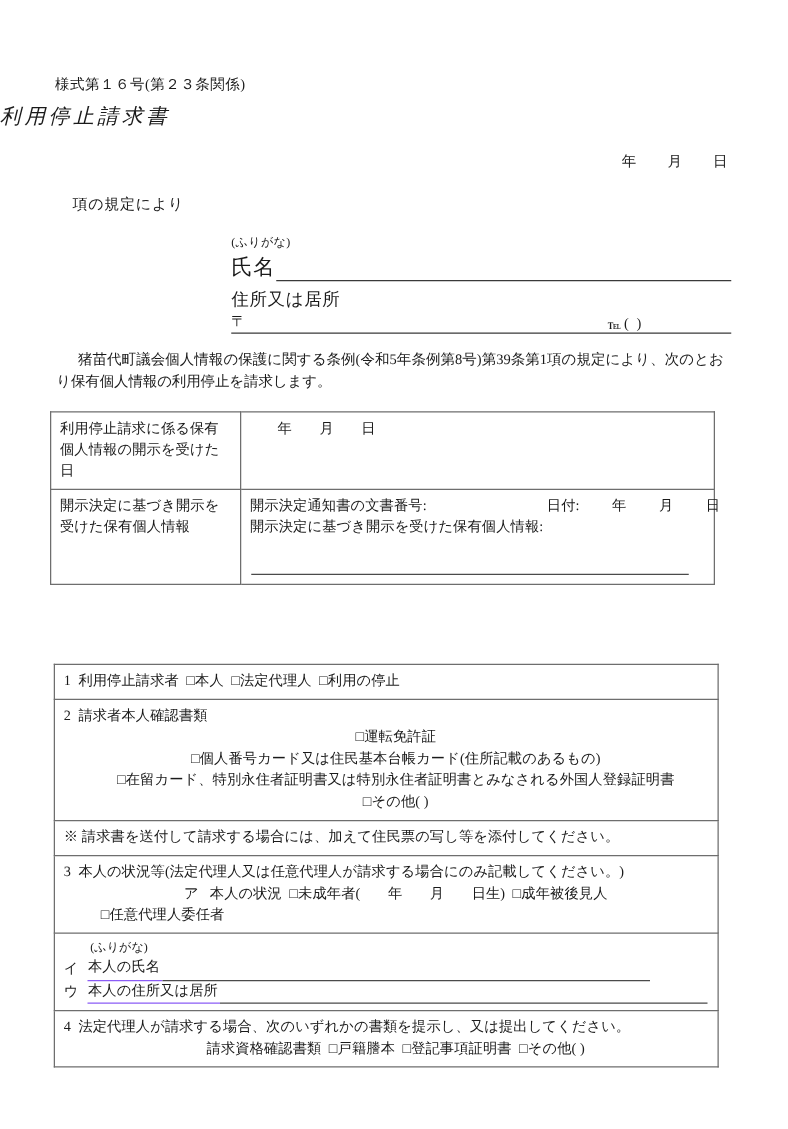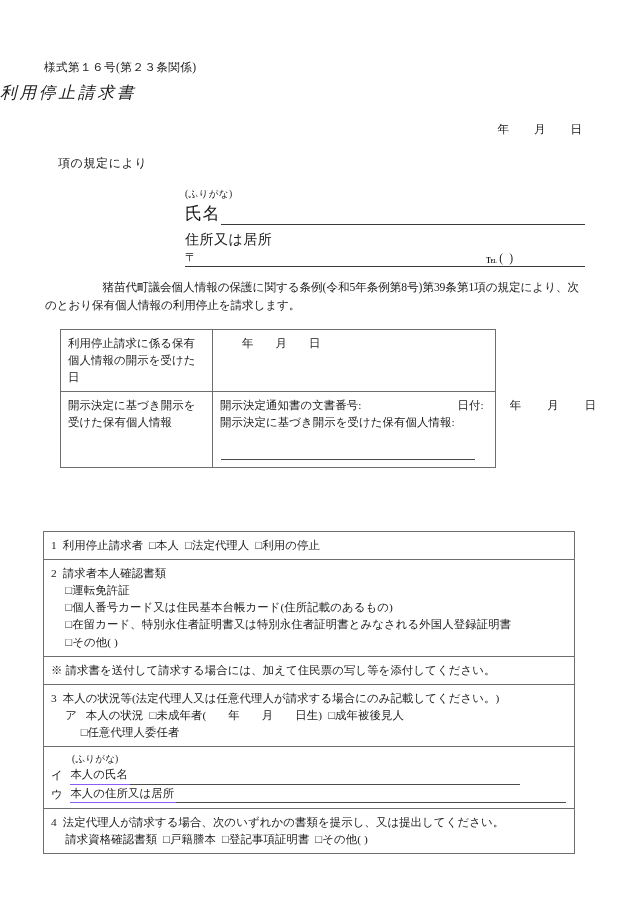--- a/index.html
+++ b/index.html
@@ -118,40 +118,40 @@
   .statement {
     position: absolute;
     left: 45px;
     top: 279px;
     width: 534px;
     font-size: 11.6px;
     line-height: 1.55;
     text-align: justify;
     letter-spacing: -.1px;
   }
-  .statement .indent { padding-left: 1.5em; display: inline; margin-left: 40px; }
+  .statement .indent { padding-left: 1.5em; display: inline; }
 
   
   table.grid {
     position: absolute;
     border-collapse: collapse;
     table-layout: fixed;
     font-size: 11.4px;
   }
   table.grid td {
     border: 1px solid #6e6e6e;
     vertical-align: top;
     padding: 5px 6px 5px 7px;
     line-height: 1.5;
     letter-spacing: .1px;
   }
   #table-disclosure {
-    left: 60px;
+    left: 40px;
     top: 329px;
-    width: 436px;
+    width: 532px;
   }
   #table-requester {
     left: 43px;
     top: 531px;
     width: 532px;
   }
   td.label-cell { width: 152px; }
   td.mid { vertical-align: middle; }
   .cell-pad-l { padding-left: 10px; }
 
@@ -160,21 +160,21 @@
   .kv-gap-d { display: inline-block; width: 22px; }
   .kv-gap-s { display: inline-block; width: 26px; }
 
   .rule-under {
     border-bottom: 1px solid #4a4a4a;
     height: 1px;
     margin: 26px 14px 2px 1px;
   }
   .arrow { margin: 0 6px; }
   .sub-indent { padding-left: 1.1em; }
-  .ind1 { padding-left: 1.25em; }
+  .ind1 { padding-left: 1.25em; text-align: center; }
   .ind2 { padding-left: 2.6em; }
   .ind-note { padding-left: 0; }
 
   .ln { display: block; white-space: nowrap; }
 
   
   .u-row {
     display: flex;
     align-items: flex-end;
     white-space: nowrap;

